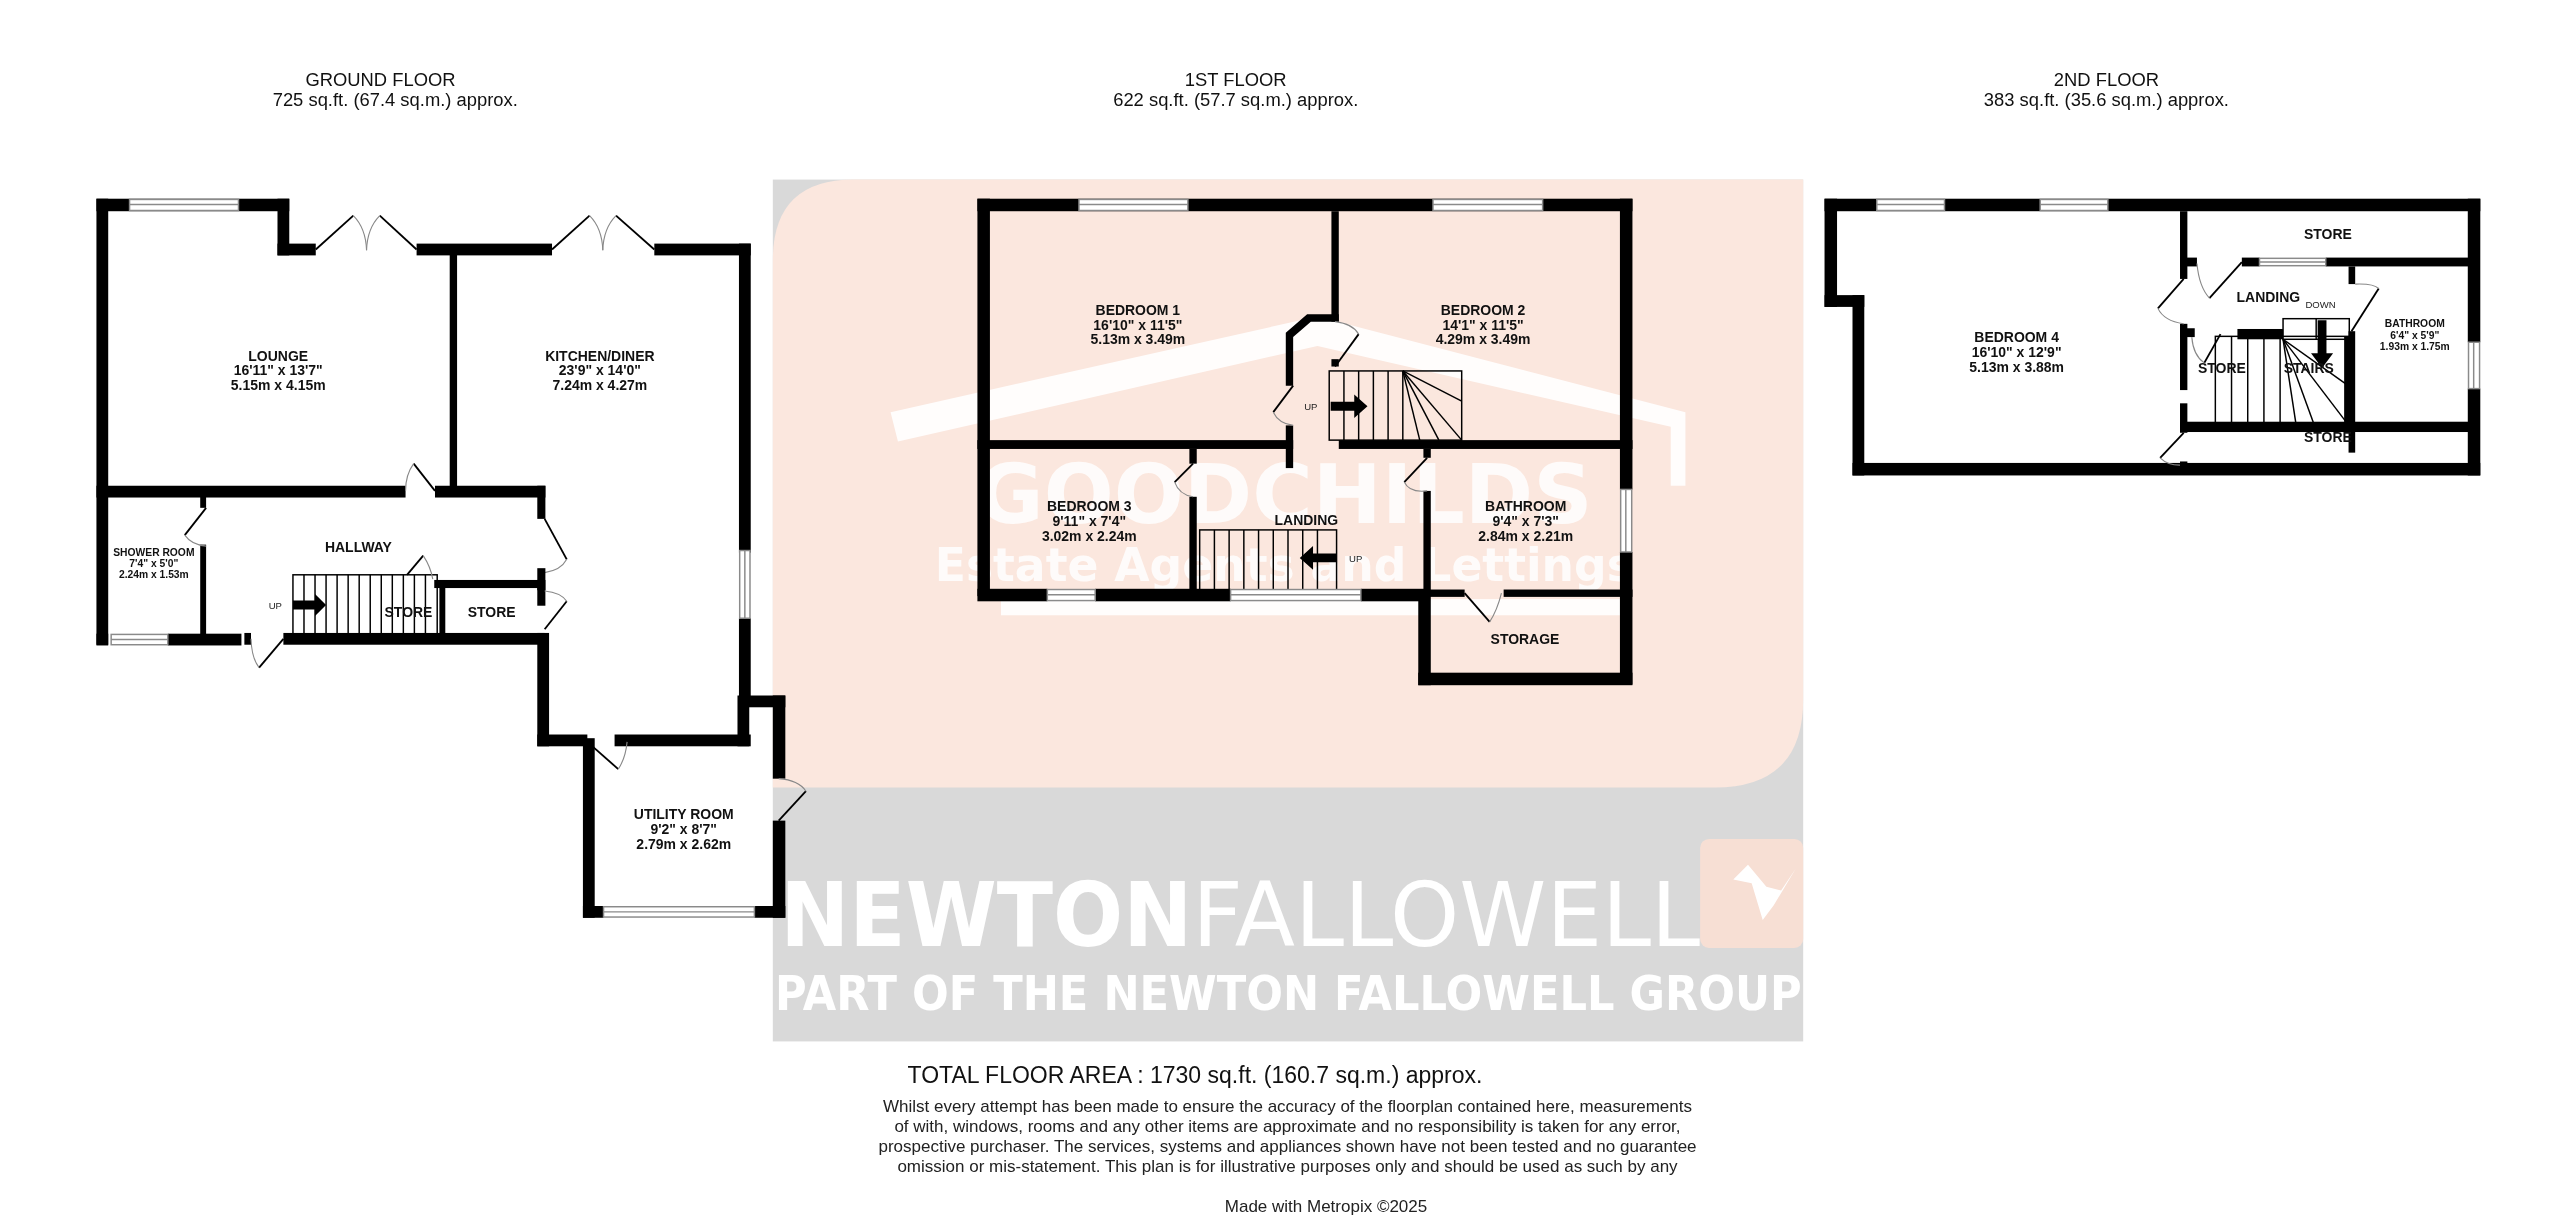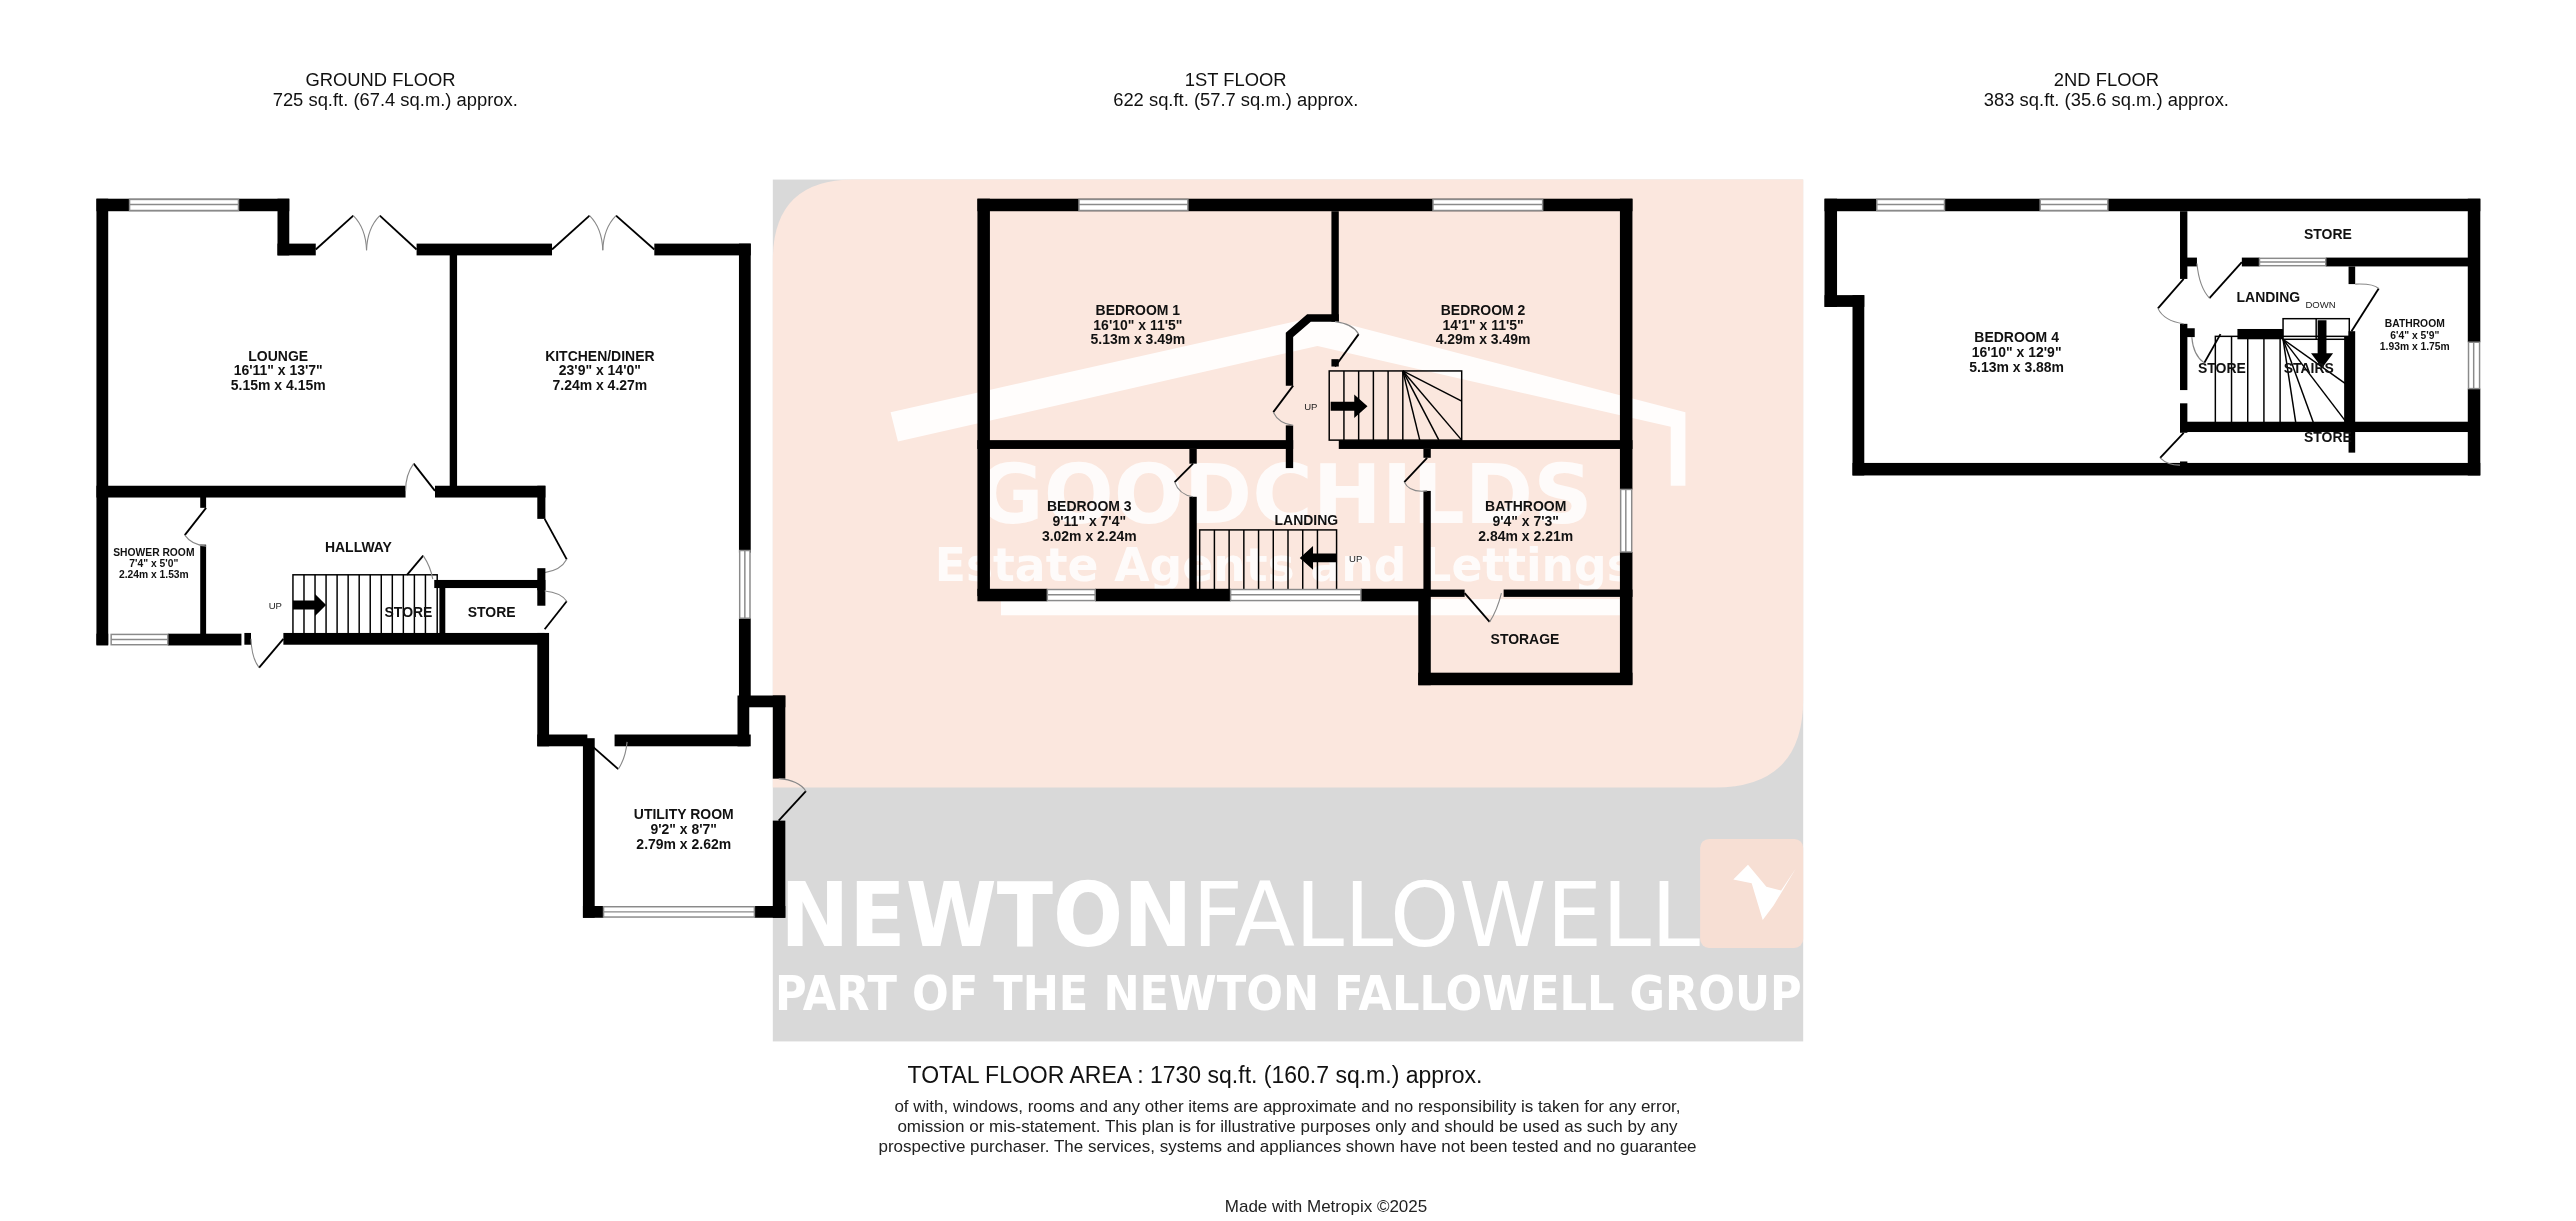--- a/index.html
+++ b/index.html
@@ -343,18 +343,19 @@
     <text class="room-sm" x="3281" y="460">6'4"  x 5'9"</text>
     <text class="room-sm" x="3281" y="475">1.93m  x 1.75m</text>
     <text class="room" x="3019" y="507">STORE</text>
     <text class="room" x="3137" y="507">STAIRS</text>
     <text class="room" x="3163" y="600">STORE</text>
   </g>
 </svg>
 
 <div class="footer-total">TOTAL FLOOR AREA : 1730 sq.ft. (160.7 sq.m.) approx.</div>
 <div class="footer-disc">
+  <div>Whilst every attempt has been made to ensure the accuracy of the floorplan contained here, measurements</div>
   <div>of with, windows, rooms and any other items are approximate and no responsibility is taken for any error,</div>
+  <div>prospective purchaser. The services, systems and appliances shown have not been tested and no guarantee</div>
   <div>omission or mis-statement. This plan is for illustrative purposes only and should be used as such by any</div>
-  <div>prospective purchaser. The services, systems and appliances shown have not been tested and no guarantee</div>
 </div>
 <div class="footer-made">Made with Metropix ©2025</div>
 
 
 </body></html>

